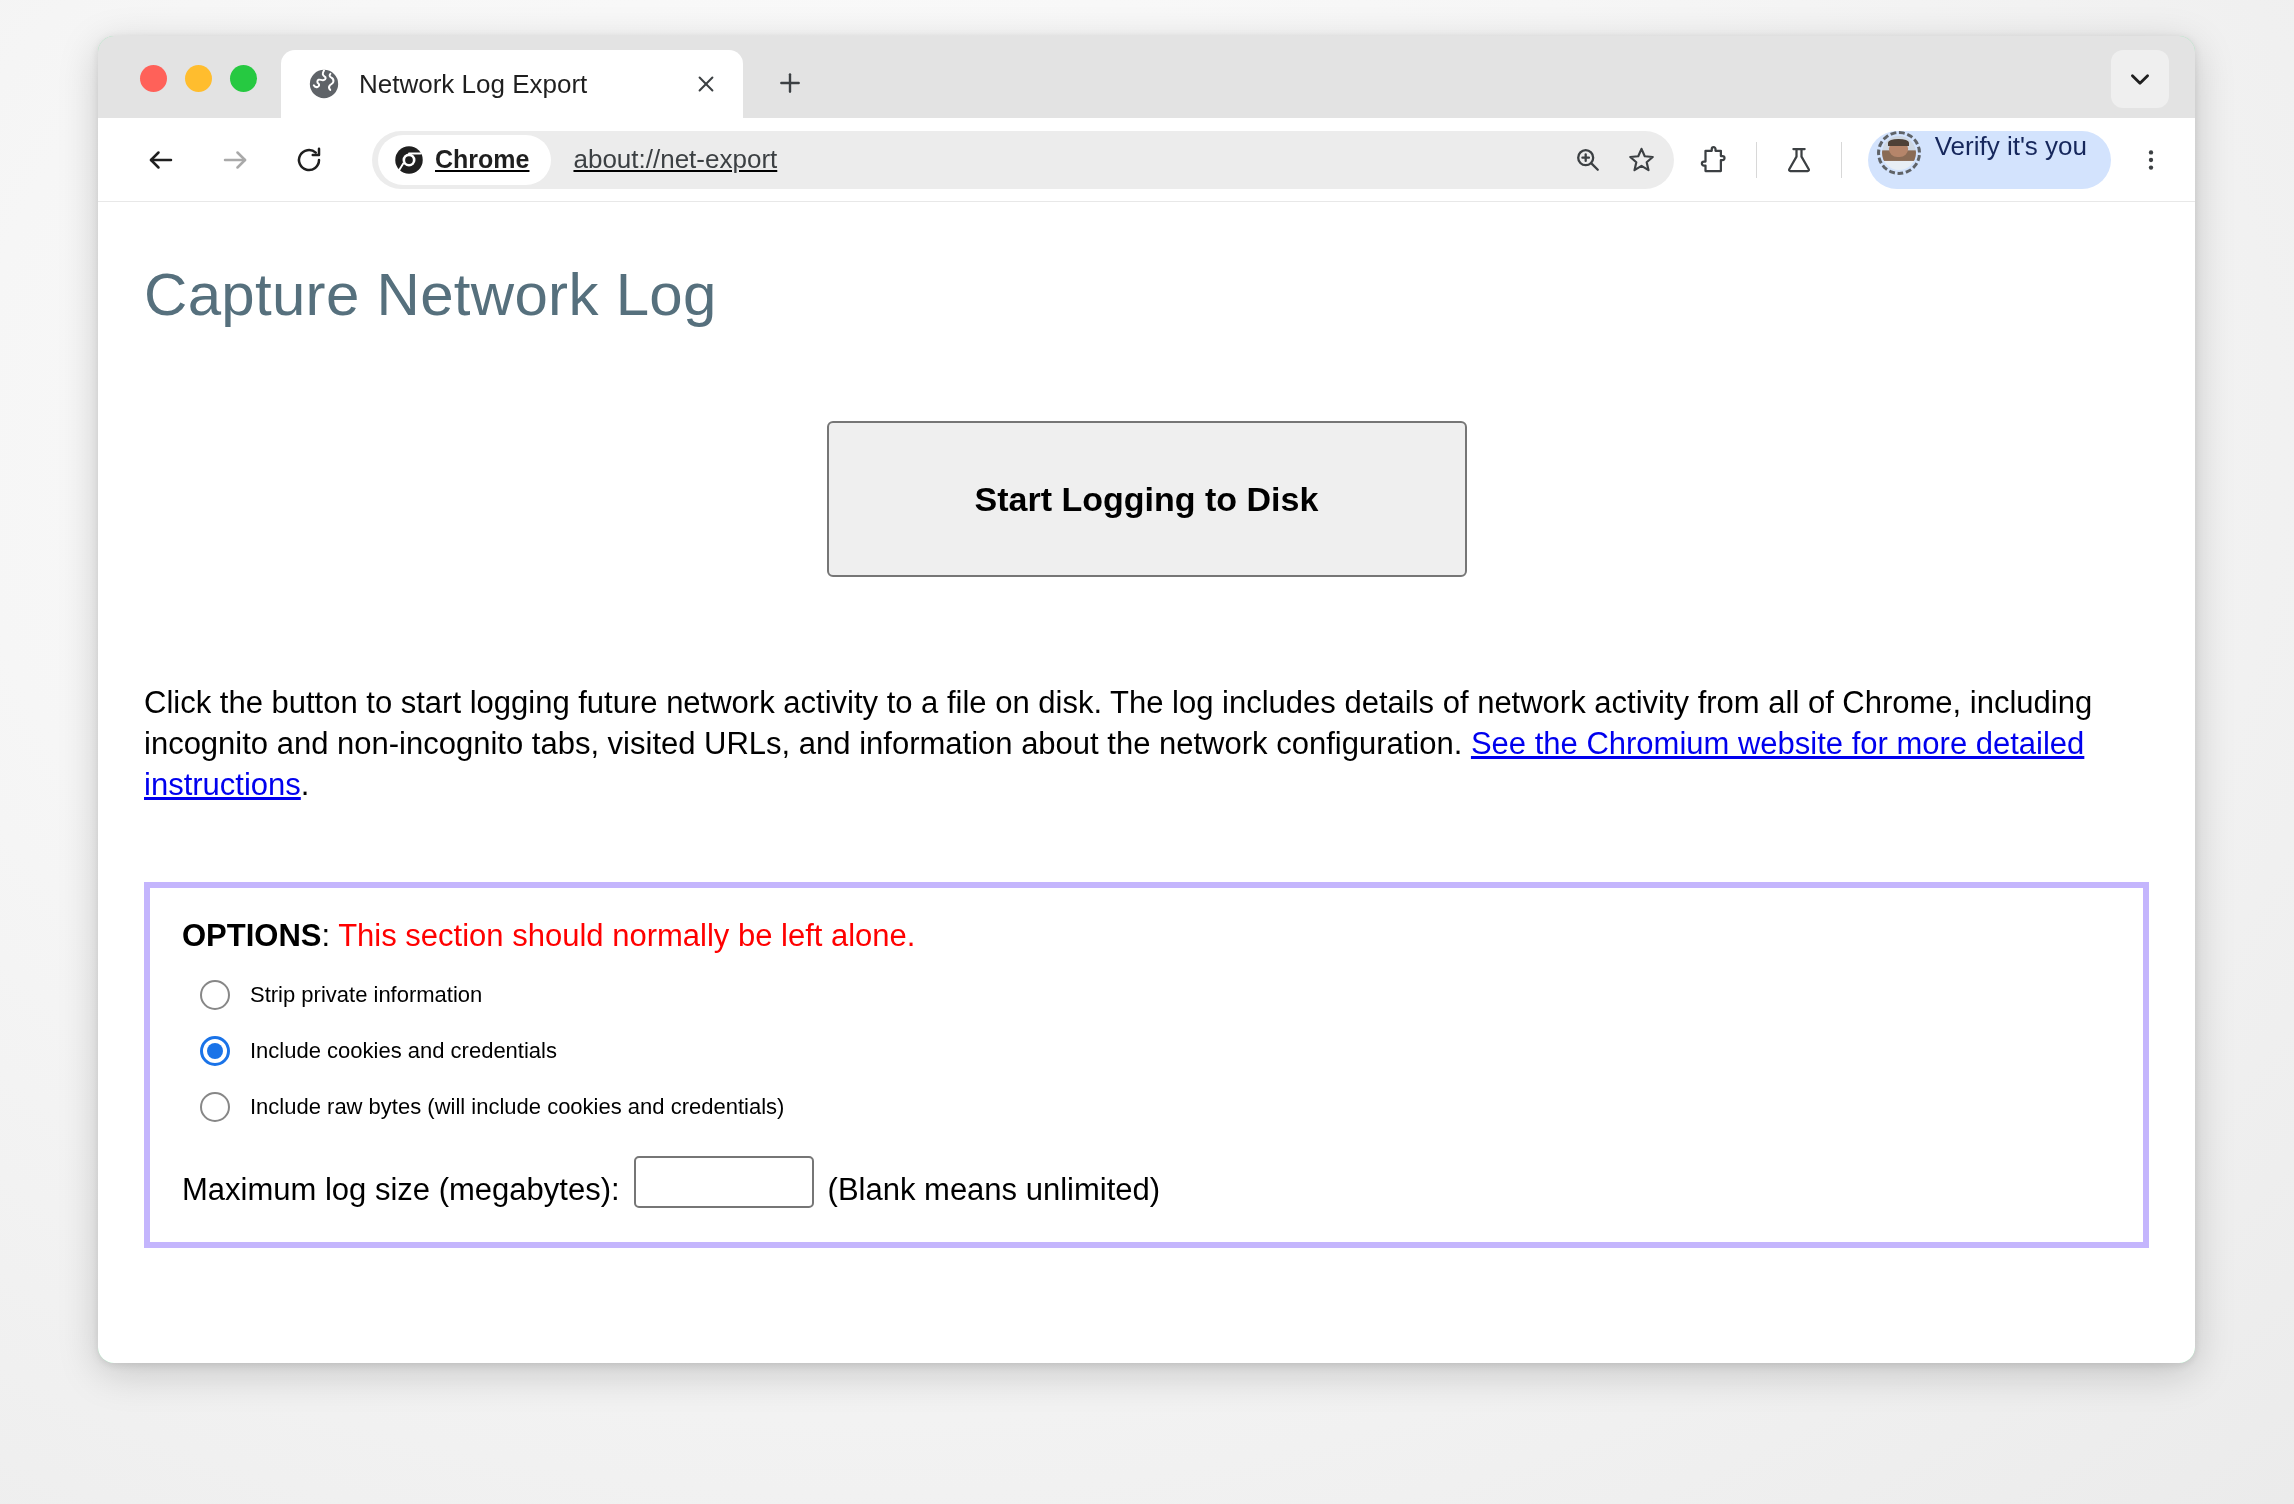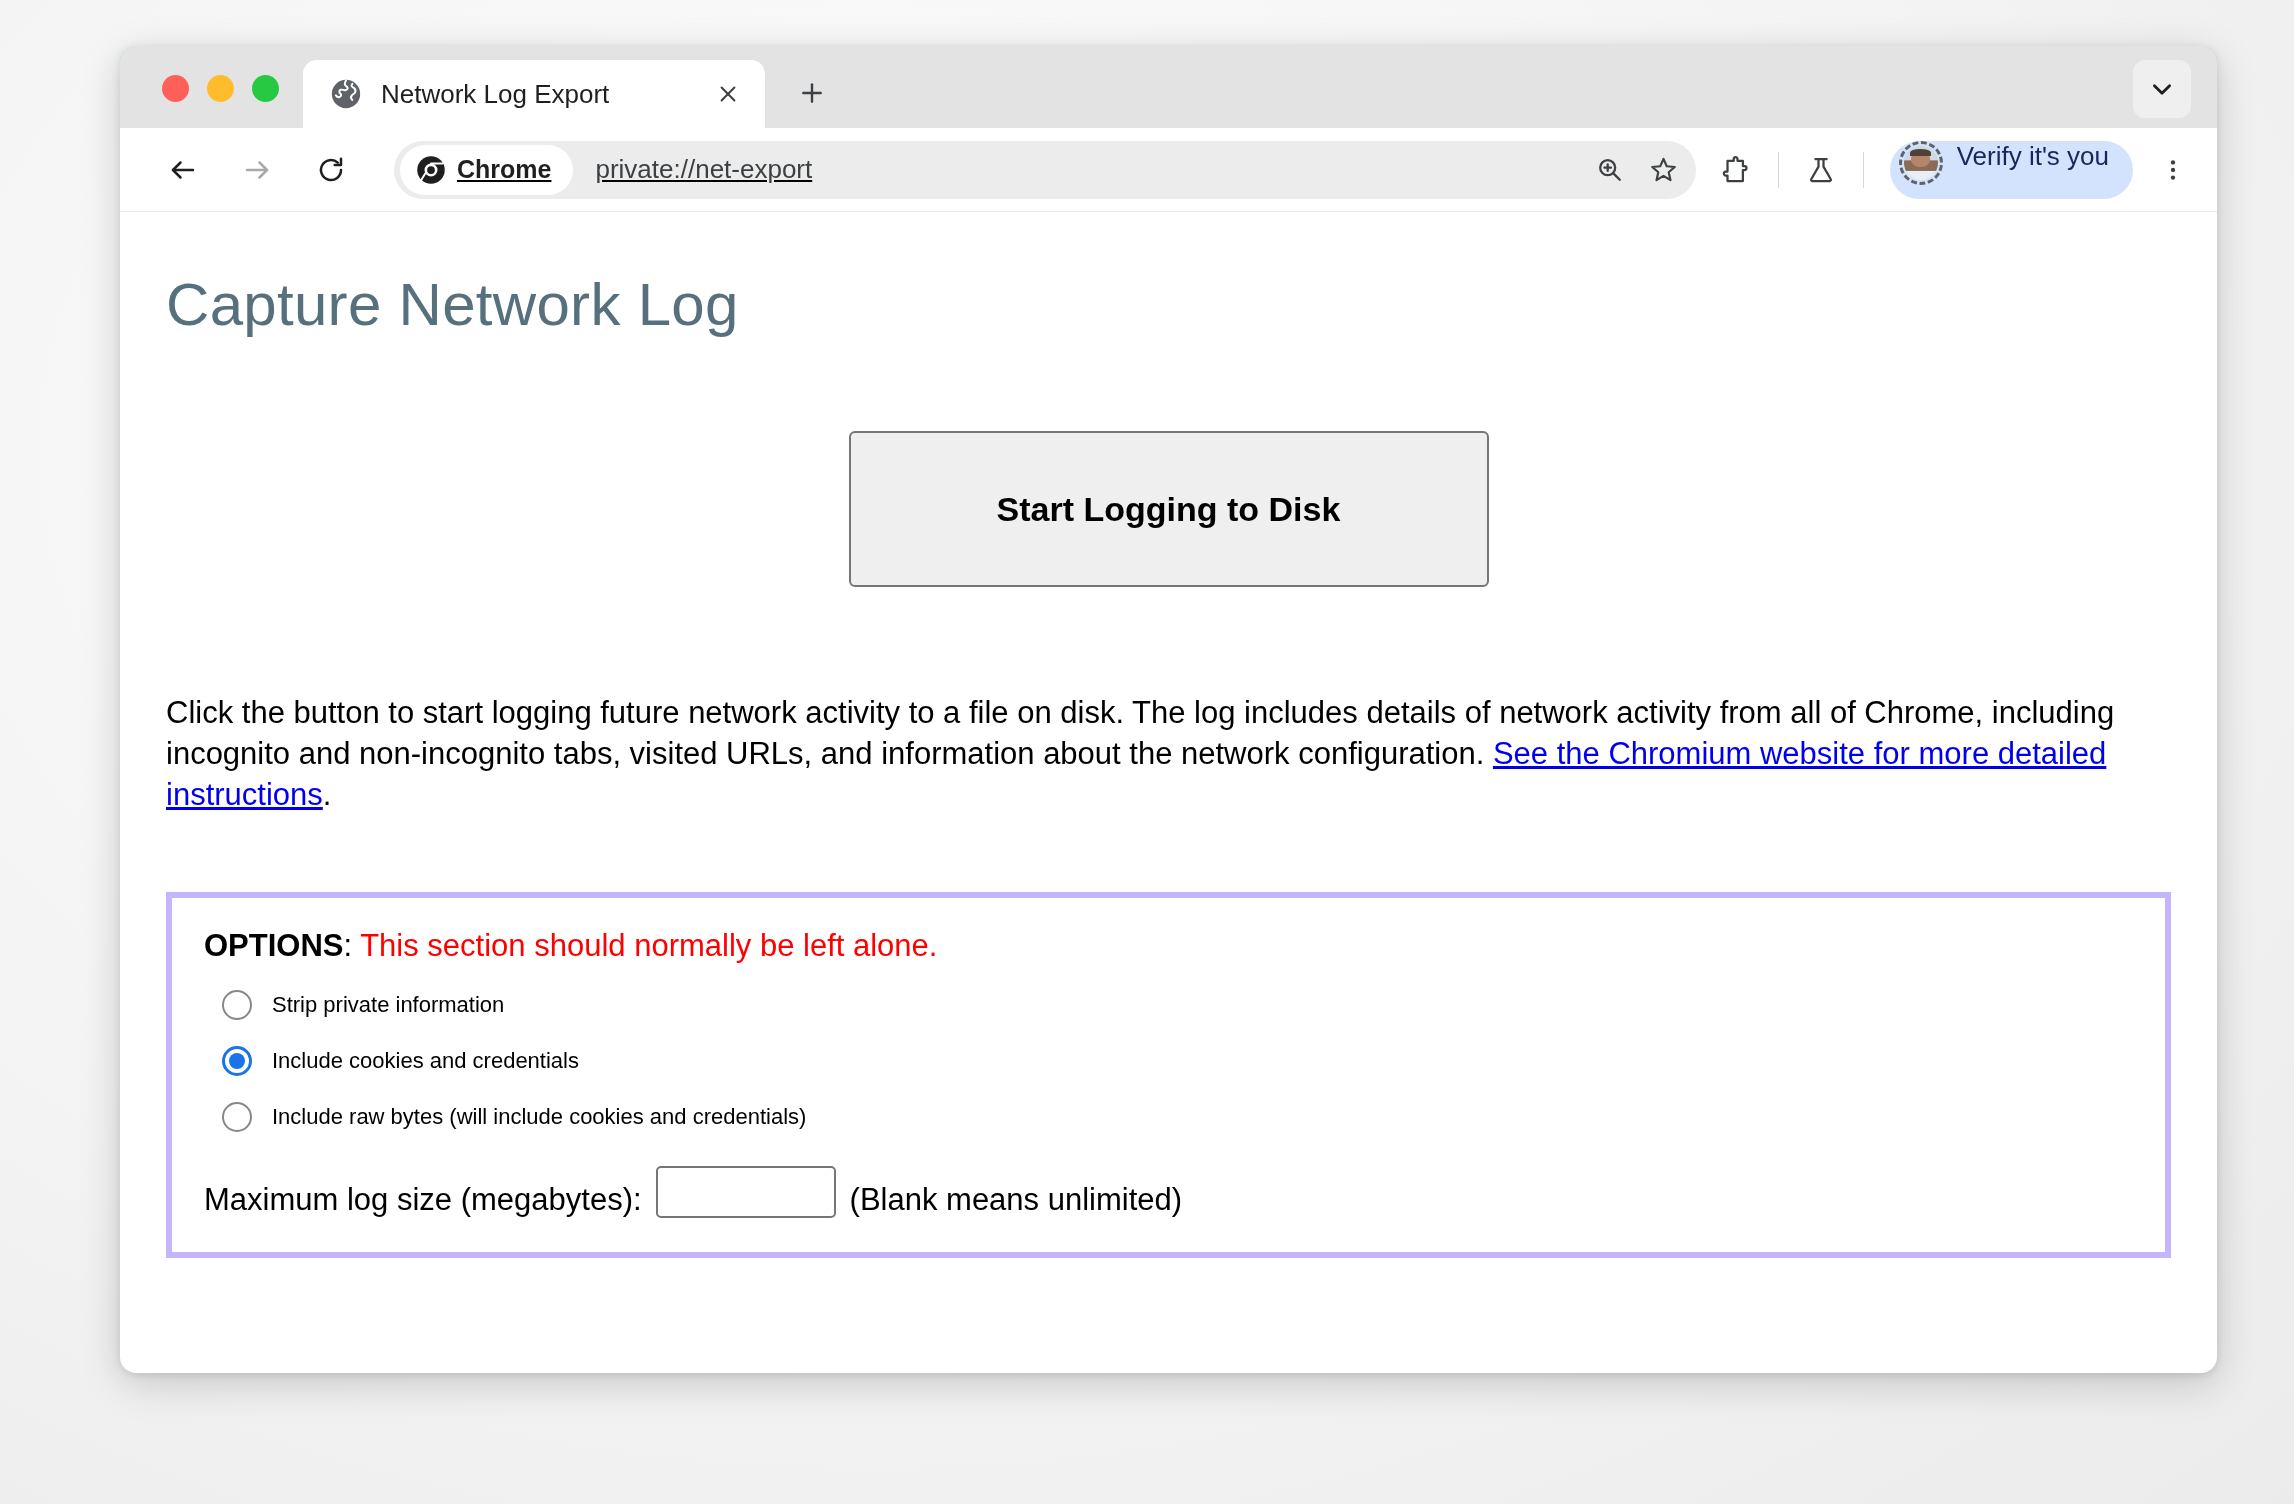--- a/index.html
+++ b/index.html
@@ -9,27 +9,26 @@
     overflow: hidden;
     font-family: "Liberation Sans", sans-serif;
   }
   body {
     background: radial-gradient(ellipse at 38% 30%, #fdfdfd 0%, #f6f6f6 45%, #ebebeb 100%);
   }
 
   
   .window {
     position: absolute;
-    left: 98px; top: 46px;
+    left: 98px; top: 36px;
     width: 2097px; height: 1327px;
     border-radius: 16px;
     background: #86efac;
     box-shadow: 0 10px 40px rgba(0,0,0,0.18), 0 2px 8px rgba(0,0,0,0.10);
     overflow: hidden;
-    margin-left: 22px;
   }
 
   
   .tabstrip {
     position: relative;
     height: 82px;
     background: #e3e3e3;
     display: flex;
     align-items: flex-end;
   }
@@ -384,21 +383,21 @@
       <div class="chrome-chip">
         <svg viewBox="0 0 24 24">
           <circle cx="12" cy="12" r="11" fill="#1f1f1f"></circle>
           <circle cx="12" cy="12" r="5.2" fill="#ffffff"></circle>
           <circle cx="12" cy="12" r="3.1" fill="#1f1f1f"></circle>
           <path d="M12 6.8h9.2" stroke="#ffffff" stroke-width="1.5" stroke-linecap="round"></path>
           <path d="M7.5 14.6 3 22" stroke="#ffffff" stroke-width="1.5" stroke-linecap="round"></path>
         </svg>
         <span>Chrome</span>
       </div>
-      <span class="url-text">private://net-export</span>
+      <span class="url-text">about://net-export</span>
       <div class="omni-icon">
         <svg viewBox="0 0 24 24" fill="none" stroke="#3c4043" stroke-width="1.9" stroke-linecap="round">
           <circle cx="10.5" cy="10.5" r="6.2"></circle>
           <line x1="15.2" y1="15.2" x2="20.5" y2="20.5"></line>
           <line x1="10.5" y1="7.8" x2="10.5" y2="13.2"></line>
           <line x1="7.8" y1="10.5" x2="13.2" y2="10.5"></line>
         </svg>
       </div>
       <div class="omni-icon">
         <svg viewBox="0 0 24 24" fill="none" stroke="#3c4043" stroke-width="1.8" stroke-linejoin="round">

